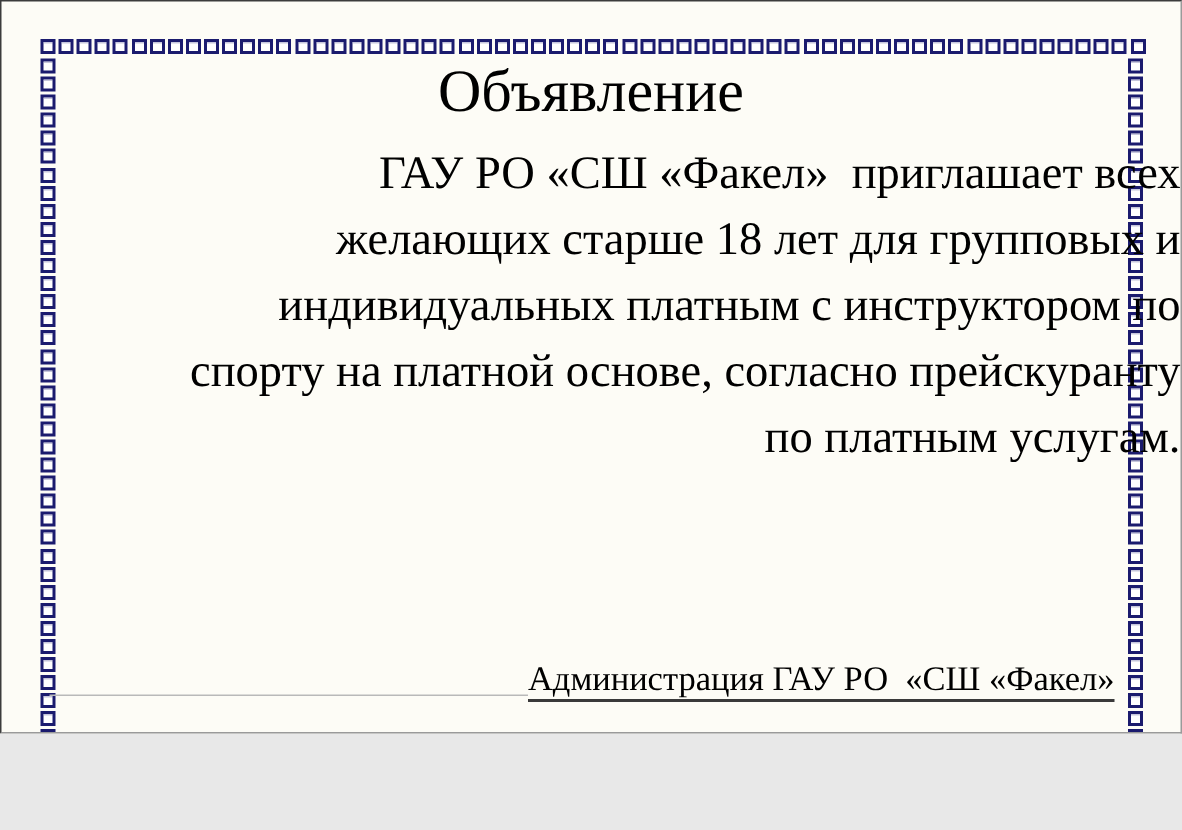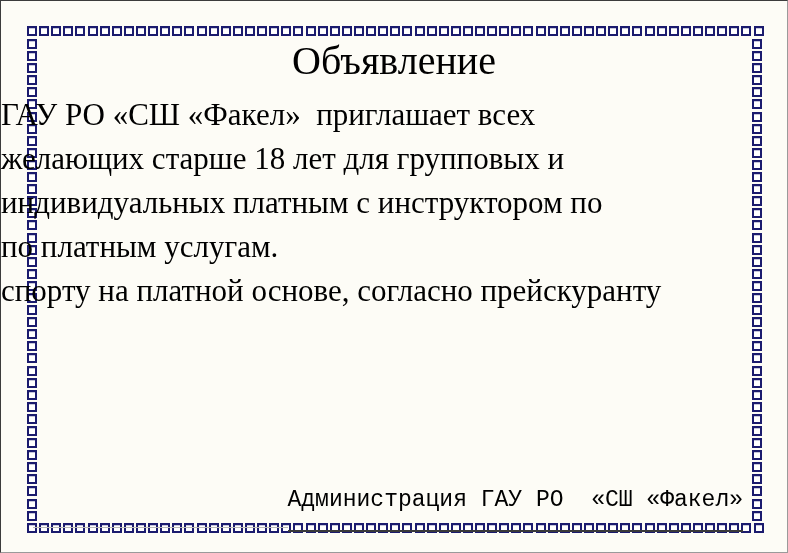--- a/index.html
+++ b/index.html
@@ -6,21 +6,21 @@
     --navy:#1b1b6e;
     --text:#000000;
     --page-bg:#fdfcf6;
     --sig-light:#b9b9b9;
     --sig-dark:#3a3a3a;
   }
   html,body{margin:0;padding:0;}
   body{font-family:"Liberation Serif", serif; background:#e8e8e8;}
   .page{
     position:relative;
-    width:788px; height:553px;
+    width:788px; height:489px;
     box-sizing:border-box;
     background:var(--page-bg);
     border:1px solid;
     border-color:#3c3c3c #9a9a9a #9a9a9a #3c3c3c;
     color:var(--text);
     overflow:hidden;
   }
   
   .strip{position:absolute; display:flex; justify-content:space-between;}
   .strip-h{flex-direction:row; height:11px;}
@@ -42,21 +42,21 @@
     margin:38px 0 0 0;
     font-size:40px;
     font-weight:normal;
     line-height:1.1;
     text-align:center;
   }
   .body-text{
     margin-top:10px;
     font-size:31px;
     line-height:44px;
-    text-align:left;
+    text-align:right;
   }
   .body-line{white-space:pre;}
 
   .signature-row{
     position:absolute;
     left:32px; right:44px; bottom:20px;
     display:flex;
     align-items:flex-end;
     font-size:23px;
     line-height:1.1;
@@ -64,22 +64,21 @@
   .sig-fill{
     flex:1 1 auto;
     height:0;
     border-bottom:1px solid var(--sig-light);
     margin-bottom:4px;
   }
   .sig-text{
     flex:0 0 auto;
     white-space:pre;
     border-bottom:2px solid var(--sig-dark);
-    padding-bottom:17px;
-    font-family:Liberation Mono, monospace;
+    padding-bottom:1px;
   }
 </style>
 </head>
 <body>
 
 <div class="page">
 
   <div class="strip strip-h" id="strip-top">
       <span class="sq"></span>
       <span class="sq"></span>
@@ -290,22 +289,22 @@
       <span class="sq"></span>
       <span class="sq"></span>
     </div>
 
   <div class="content">
     <h1 class="title">Объявление</h1>
     <div class="body-text">
         <div class="body-line">ГАУ РО «СШ «Факел»  приглашает всех</div>
         <div class="body-line">желающих старше 18 лет для групповых и</div>
         <div class="body-line">индивидуальных платным с инструктором по</div>
+        <div class="body-line">спорту на платной основе, согласно прейскуранту</div>
         <div class="body-line">по платным услугам.</div>
-        <div class="body-line">спорту на платной основе, согласно прейскуранту</div>
       </div>
     <div class="signature-row">
       <span class="sig-fill"></span>
       <span class="sig-text">Администрация ГАУ РО  «СШ «Факел»</span>
     </div>
   </div>
 
 </div>
 
 </body></html>

